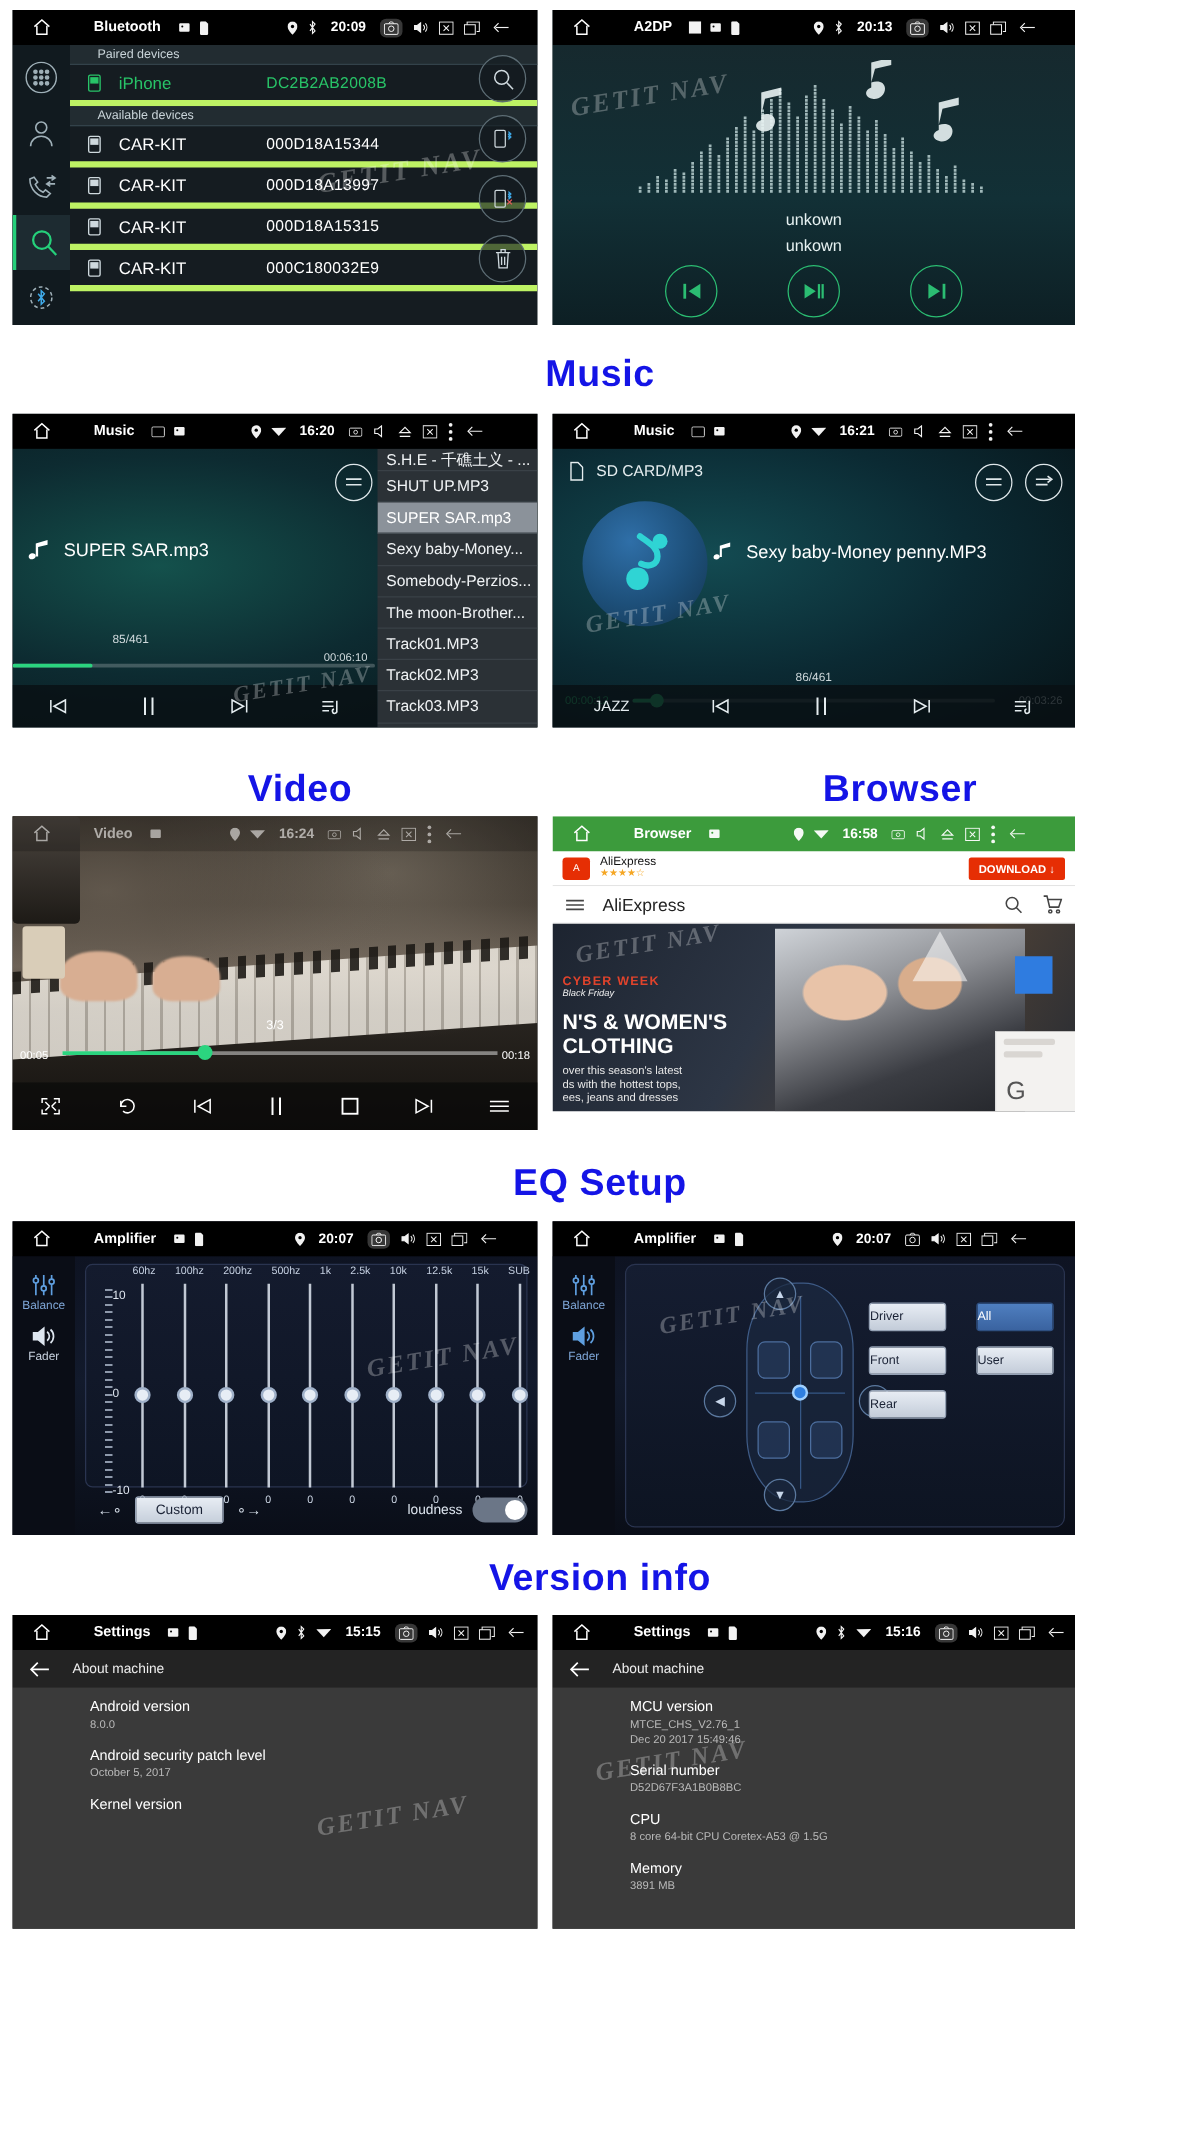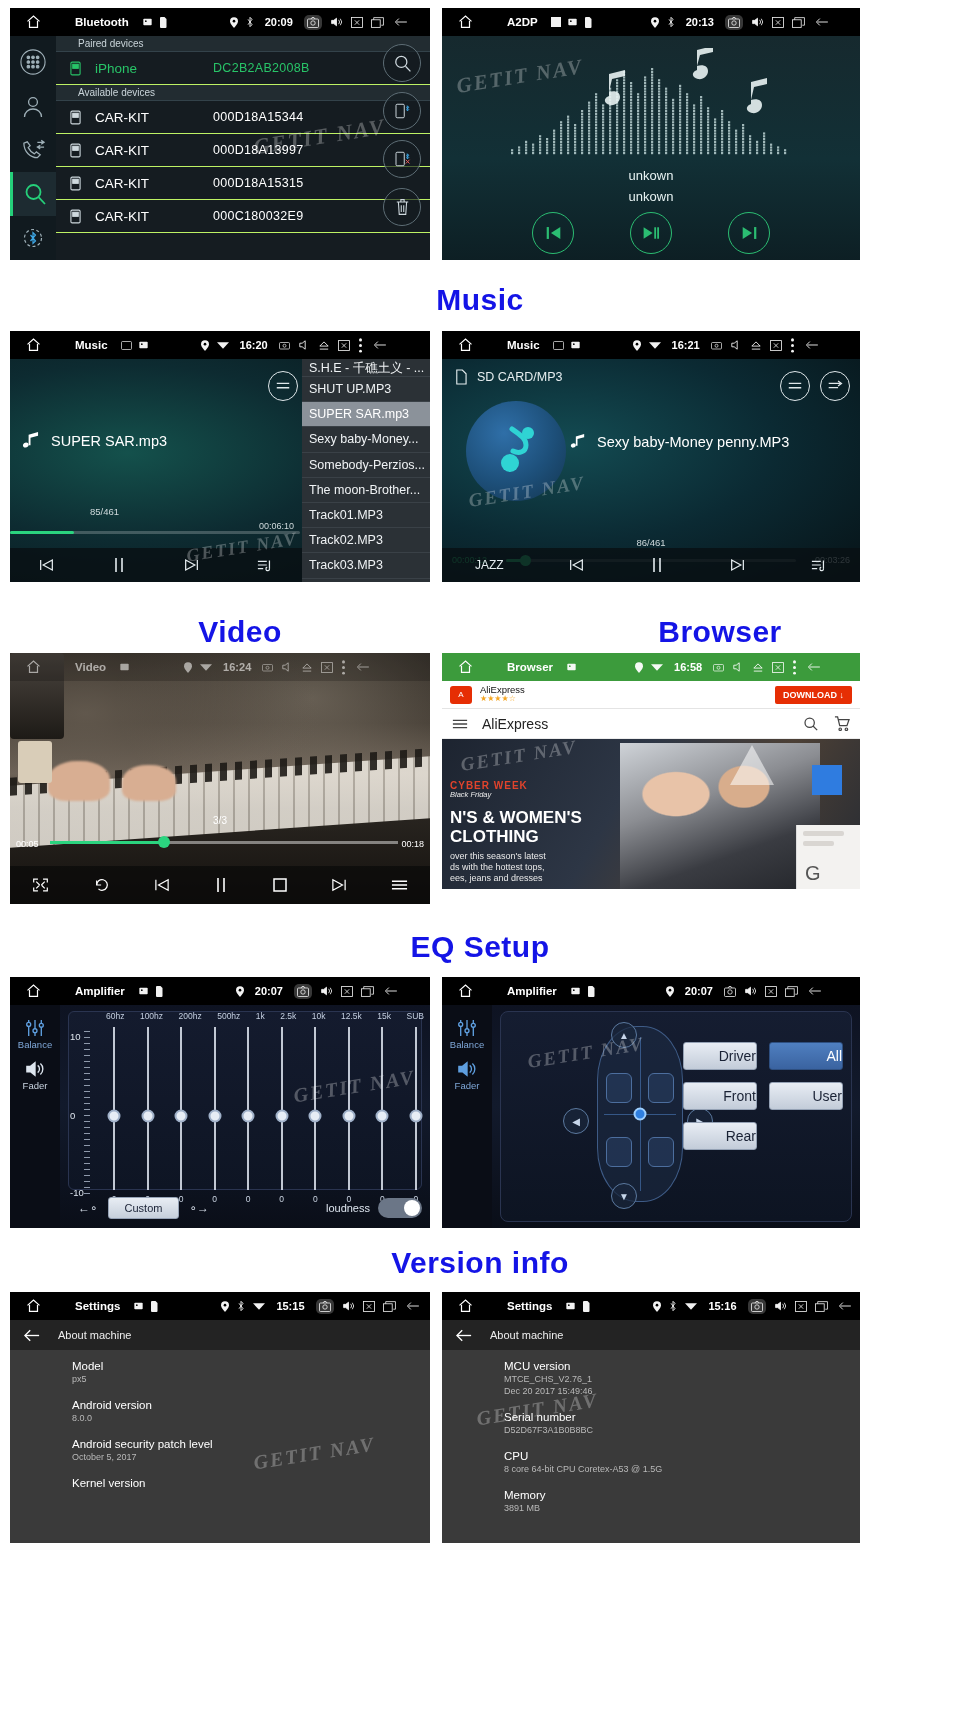--- a/index.html
+++ b/index.html
@@ -55,21 +55,21 @@
     color: #9fb0b8;
   }
   .bt-rail-item.active { background: #1d2b31; border-left: 3px solid #25d07a; color: #25d07a; }
   .bt-list { flex: 1; position: relative; overflow: hidden; }
   .bt-group {
     background: #222c31; color: #c9d4d9; font-size: 10px;
     padding: 2px 0 2px 22px; height: 16px; border-bottom: 1px solid #33424a;
   }
   .bt-row {
     display: flex; align-items: center; height: 33px;
-    border-bottom: 1px solid #bef264; padding-left: 14px; color: #fff; font-size: 13.5px;
+    border-bottom: 5px solid #bef264; padding-left: 14px; color: #fff; font-size: 13.5px;
   }
   .bt-row .nm { width: 118px; margin-left: 14px; }
   .bt-row.paired { color: #28c468; }
   .bt-mac { font-size: 12.5px; letter-spacing: .3px; }
   .bt-actions {
     position: absolute; right: 0; top: 0; width: 56px; height: 100%;
     display: flex; flex-direction: column; align-items: center; padding-top: 8px; gap: 10px;
   }
   .circle-btn {
     width: 38px; height: 38px; border-radius: 50%; border: 1px solid #5d6d75;
@@ -190,21 +190,21 @@
   .eq-rail { width: 50px; background: #0a0d16; padding-top: 8px; text-align: center; }
   .eq-rail .lbl { font-size: 9.5px; color: #7fa7d8; margin-top: 2px; }
   .eq-rail .lbl2 { font-size: 9.5px; color: #c9d3e0; margin-top: 2px; }
   .eq-rail .ico { color: #5f9fe0; display: flex; justify-content: center; margin-top: 6px; }
   .eq-rail .ico2 { color: #dde5ef; display: flex; justify-content: center; margin-top: 10px; }
   .eq-main { flex: 1; position: relative; padding: 6px 8px 0 8px; }
   .eq-card { position: absolute; inset: 6px 8px 38px 8px; border: 1px solid #2a3450;
     border-radius: 6px; background: linear-gradient(180deg,#141b2e 0%,#0e1524 100%); }
   .eq-freqs { display: flex; position: absolute; left: 46px; right: 6px; top: 6px;
     justify-content: space-between; color: #c4cfe0; font-size: 8.5px; }
-  .eq-scale { position: absolute; left: 10px; top: 26px; bottom: 30px; width: 34px; color: #dfe6ef; font-size: 9.5px; }
+  .eq-scale { position: absolute; left: 10px; top: 26px; bottom: 30px; width: 34px; color: #dfe6ef; font-size: 9.5px; padding-left: 20px; }
   .eq-ticks { position: absolute; left: 24px; top: 26px; bottom: 30px; width: 6px;
     background: repeating-linear-gradient(180deg,#8e99ab 0 1.5px,transparent 1.5px 6px); }
   .eq-sliders { position: absolute; left: 46px; right: 6px; top: 22px; bottom: 24px; display: flex;
     justify-content: space-between; }
   .eq-col { width: 16px; position: relative; }
   .eq-track { position: absolute; left: 50%; transform: translateX(-50%); top: 0; bottom: 14px;
     width: 2px; background: rgba(225,232,242,.85); }
   .eq-knob { position: absolute; left: 50%; transform: translate(-50%,-50%); top: 50%;
     width: 13px; height: 13px; border-radius: 50%; background: #e7edf5;
     border: 2px solid #9fb0c8; }
@@ -232,21 +232,21 @@
     background: rgba(90,150,230,.45); }
   .cross-h { position: absolute; top: 50%; left: 6px; right: 6px; height: 1px;
     background: rgba(90,150,230,.45); }
   .center-dot { position: absolute; left: 50%; top: 50%; transform: translate(-50%,-50%);
     width: 13px; height: 13px; border-radius: 50%; background: #2f7fe0; border: 2px solid #9fd0ff; }
   .nav-arrow { position: absolute; width: 26px; height: 26px; border-radius: 50%;
     border: 1.2px solid #5b799f; color: #c7d6ea; display: flex; align-items: center;
     justify-content: center; background: rgba(25,38,60,.7); font-size: 10px; }
   .mode-btns { position: absolute; right: 12px; top: 26px; display: flex; flex-direction: column; gap: 12px; }
   .mode-btn { background: linear-gradient(180deg,#e8edf4,#c3ccd9); color: #1a2235;
-    font-size: 14px; padding: 5px 0; width: 74px; text-align: right;
+    font-size: 10px; padding: 5px 0; width: 62px; text-align: left;
     border-radius: 3px; border: 1px solid #94a1b4; }
   .mode-btns-2 { position: absolute; right: 12px; top: 104px; display: flex; flex-direction: column; gap: 12px; }
   .mode-btn.blue { background: linear-gradient(180deg,#4f7fc0,#3a63a0); color: #fff; border-color: #2e4f80; }
 
   
   #set-l { left: 10px; top: 1292px; width: 420px; height: 251px; background: #1a1a1a; }
   #set-r { left: 442px; top: 1292px; width: 418px; height: 251px; background: #1a1a1a; }
   .set-sub { height: 30px; background: #232323; display: flex; align-items: center;
     color: #eee; font-size: 11px; padding-left: 14px; gap: 18px; }
   .set-body { height: 193px; background: #3a3a3a; padding: 10px 0 0 62px; position: relative; }
@@ -2067,24 +2067,20 @@
           <svg width="16" height="13" viewBox="0 0 18 14" fill="none" stroke="#fff" stroke-width="1.5">
             <path d="M17 7H1"></path>
             <path d="M7 1 1 7l6 6"></path>
           </svg>
         </span>
       <span>About machine</span>
     </div>
     <div class="set-body">
       <div class="wm" style="right:54px; top:92px; font-size:20px;">GETIT NAV</div>
       <div class="set-item">
-        <div class="set-k">Model</div>
-        <div class="set-v">px5</div>
-      </div>
-      <div class="set-item">
         <div class="set-k">Android version</div>
         <div class="set-v">8.0.0</div>
       </div>
       <div class="set-item">
         <div class="set-k">Android security patch level</div>
         <div class="set-v">October 5, 2017</div>
       </div>
       <div class="set-item">
         <div class="set-k">Kernel version</div>
       </div>

